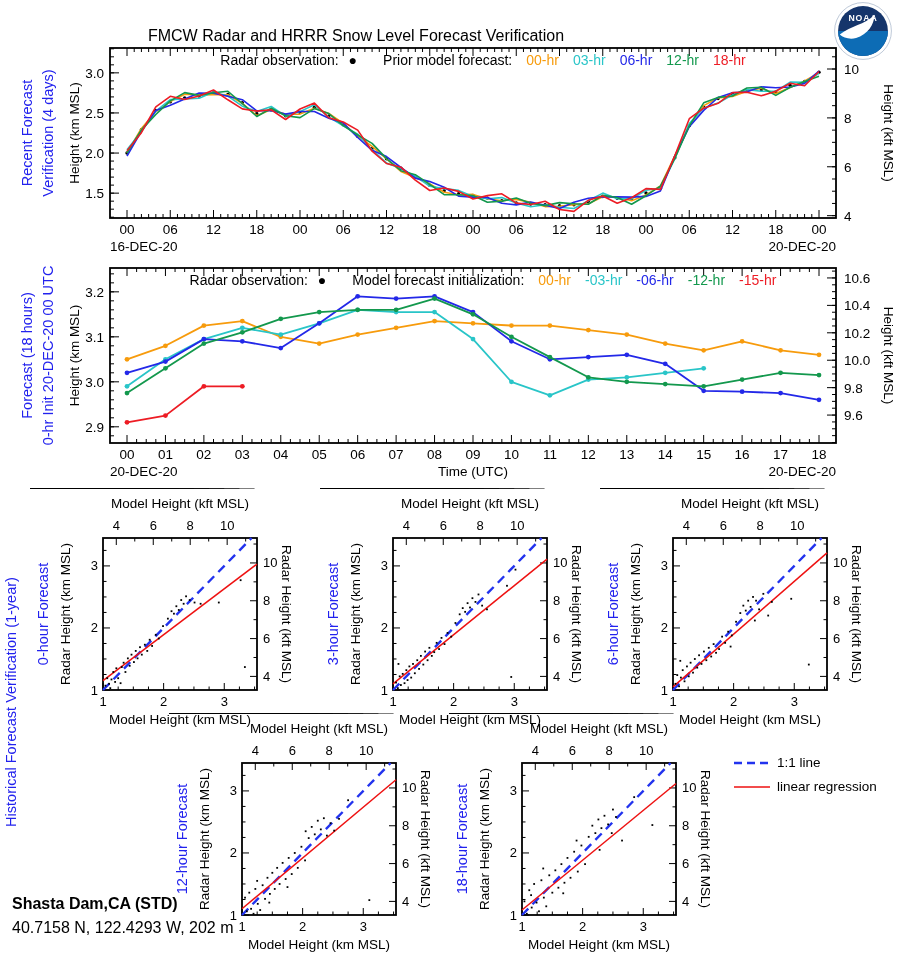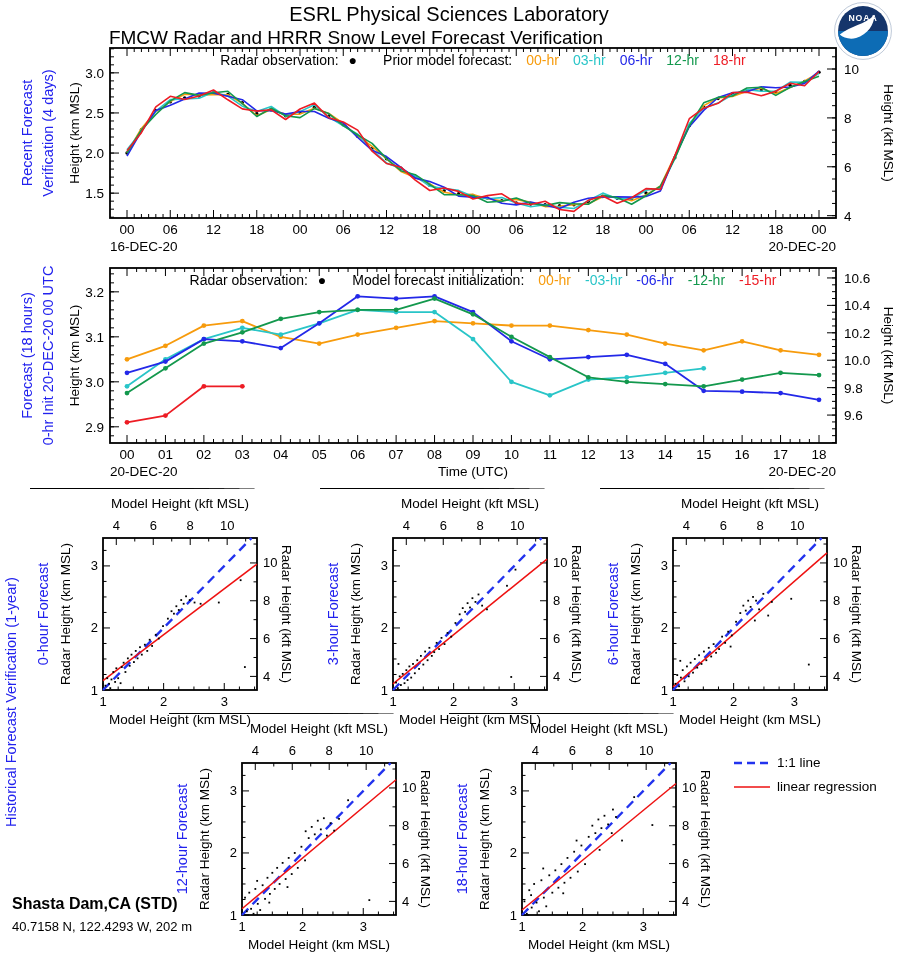--- a/index.html
+++ b/index.html
@@ -1,29 +1,28 @@
 <!DOCTYPE html>
 <html><head>
 <meta charset="utf-8">
 <style>
   html,body{margin:0;padding:0;background:#ffffff;}
   #page{position:relative;width:898px;height:956px;background:#fff;
         font-family:"Liberation Sans","DejaVu Sans",sans-serif;color:#000;overflow:hidden;}
   .abs{position:absolute;}
   #title{top:3px;left:0;width:898px;text-align:center;font-size:20px;}
-  #subtitle{top:27px;left:0;width:712px;text-align:center;font-size:19px;}
+  #subtitle{top:27px;left:0;width:712px;text-align:center;font-size:16px;}
   svg text{font-family:"Liberation Sans","DejaVu Sans",sans-serif;}
   #station1{left:12px;top:895px;font-size:16px;font-weight:bold;}
-  #station2{left:12px;top:919px;font-size:13px;}
+  #station2{left:12px;top:919px;font-size:16px;}
 </style>
 </head>
 <body>
 
 <div id="page">
-  <div id="title" class="abs">ESRL Physical Sciences Laboratory</div>
   <div id="subtitle" class="abs">FMCW Radar and HRRR Snow Level Forecast Verification</div>
 
   <svg id="noaa-logo" class="abs" style="left:833px;top:2px" width="60" height="58" viewBox="0 0 100 100">
     <circle cx="50" cy="50" r="49" fill="#ffffff" stroke="#8ea2bb" stroke-width="1"></circle>
     <circle cx="50" cy="50" r="43" fill="#15356b"></circle>
     <path d="M7 50 a43 43 0 0 0 86 0 z" fill="#0d6cb5"></path>
     <path d="M10 56 C 30 40, 52 40, 70 22 C 69 40, 58 56, 38 62 C 28 65, 16 62, 10 56 Z" fill="#ffffff"></path>
     <text x="50" y="32" text-anchor="middle" fill="#ffffff" font-size="15" font-weight="bold" letter-spacing="1.5">NOAA</text>
   </svg>
 

